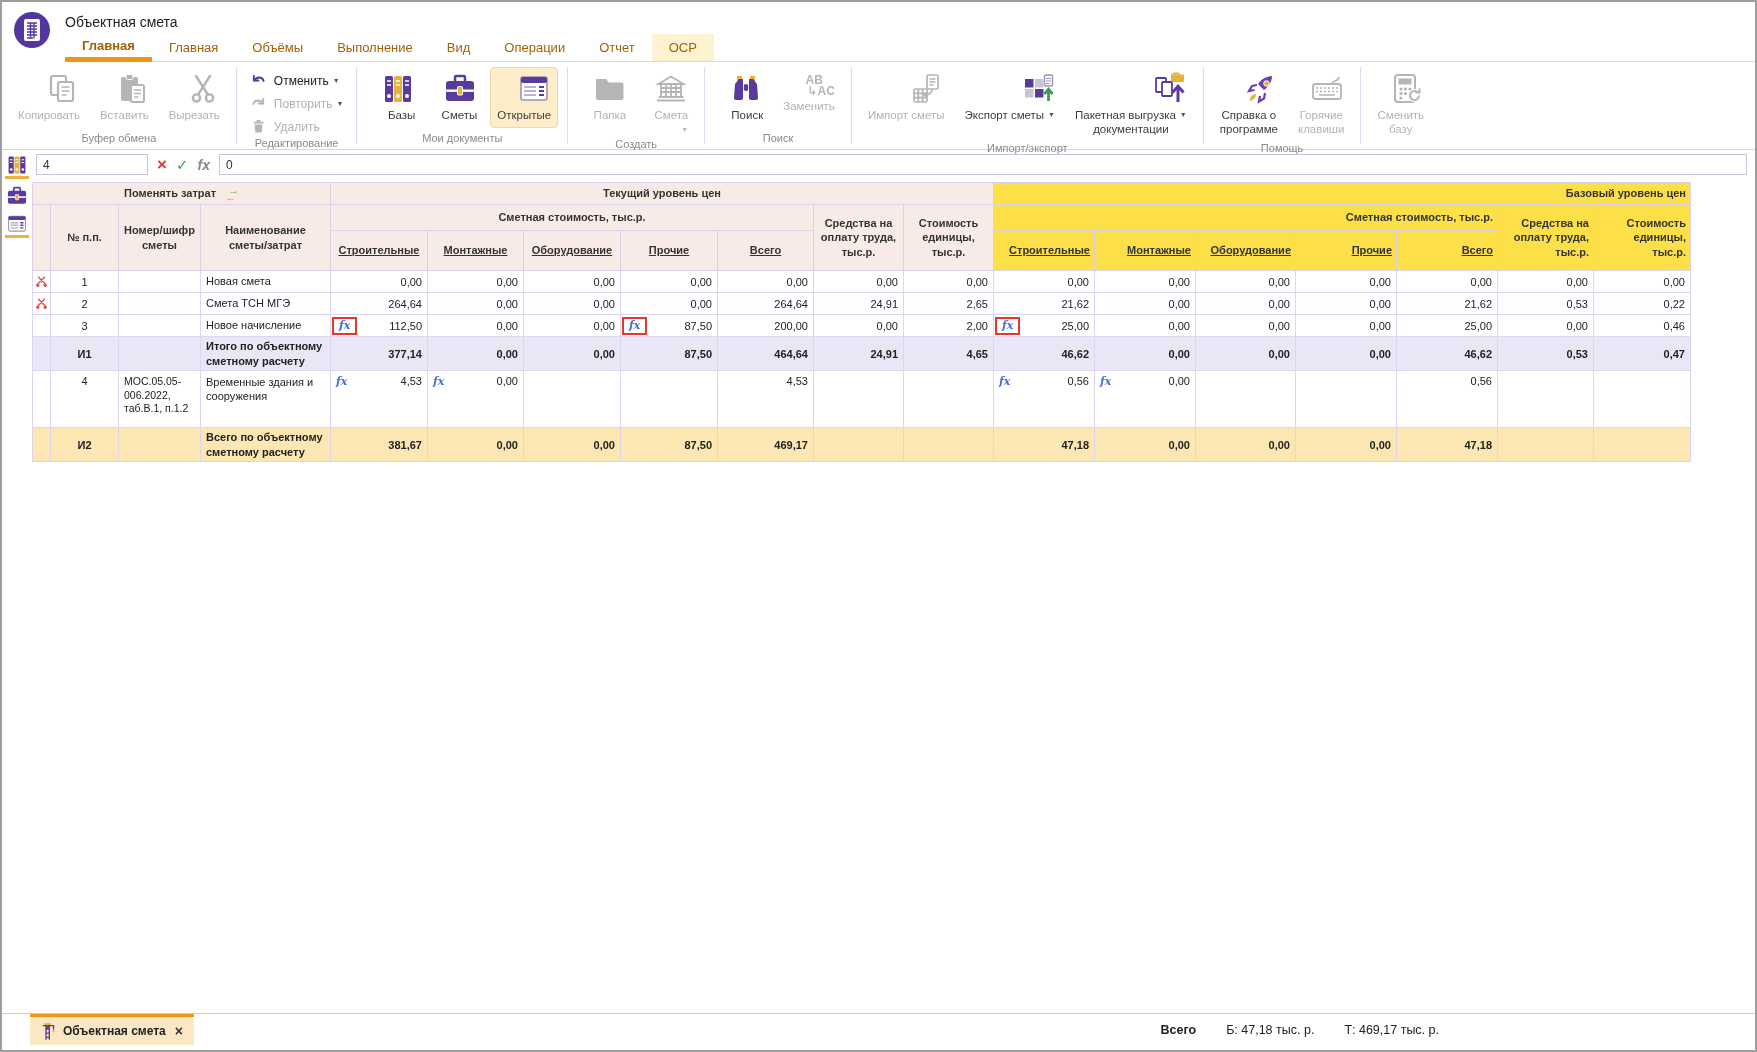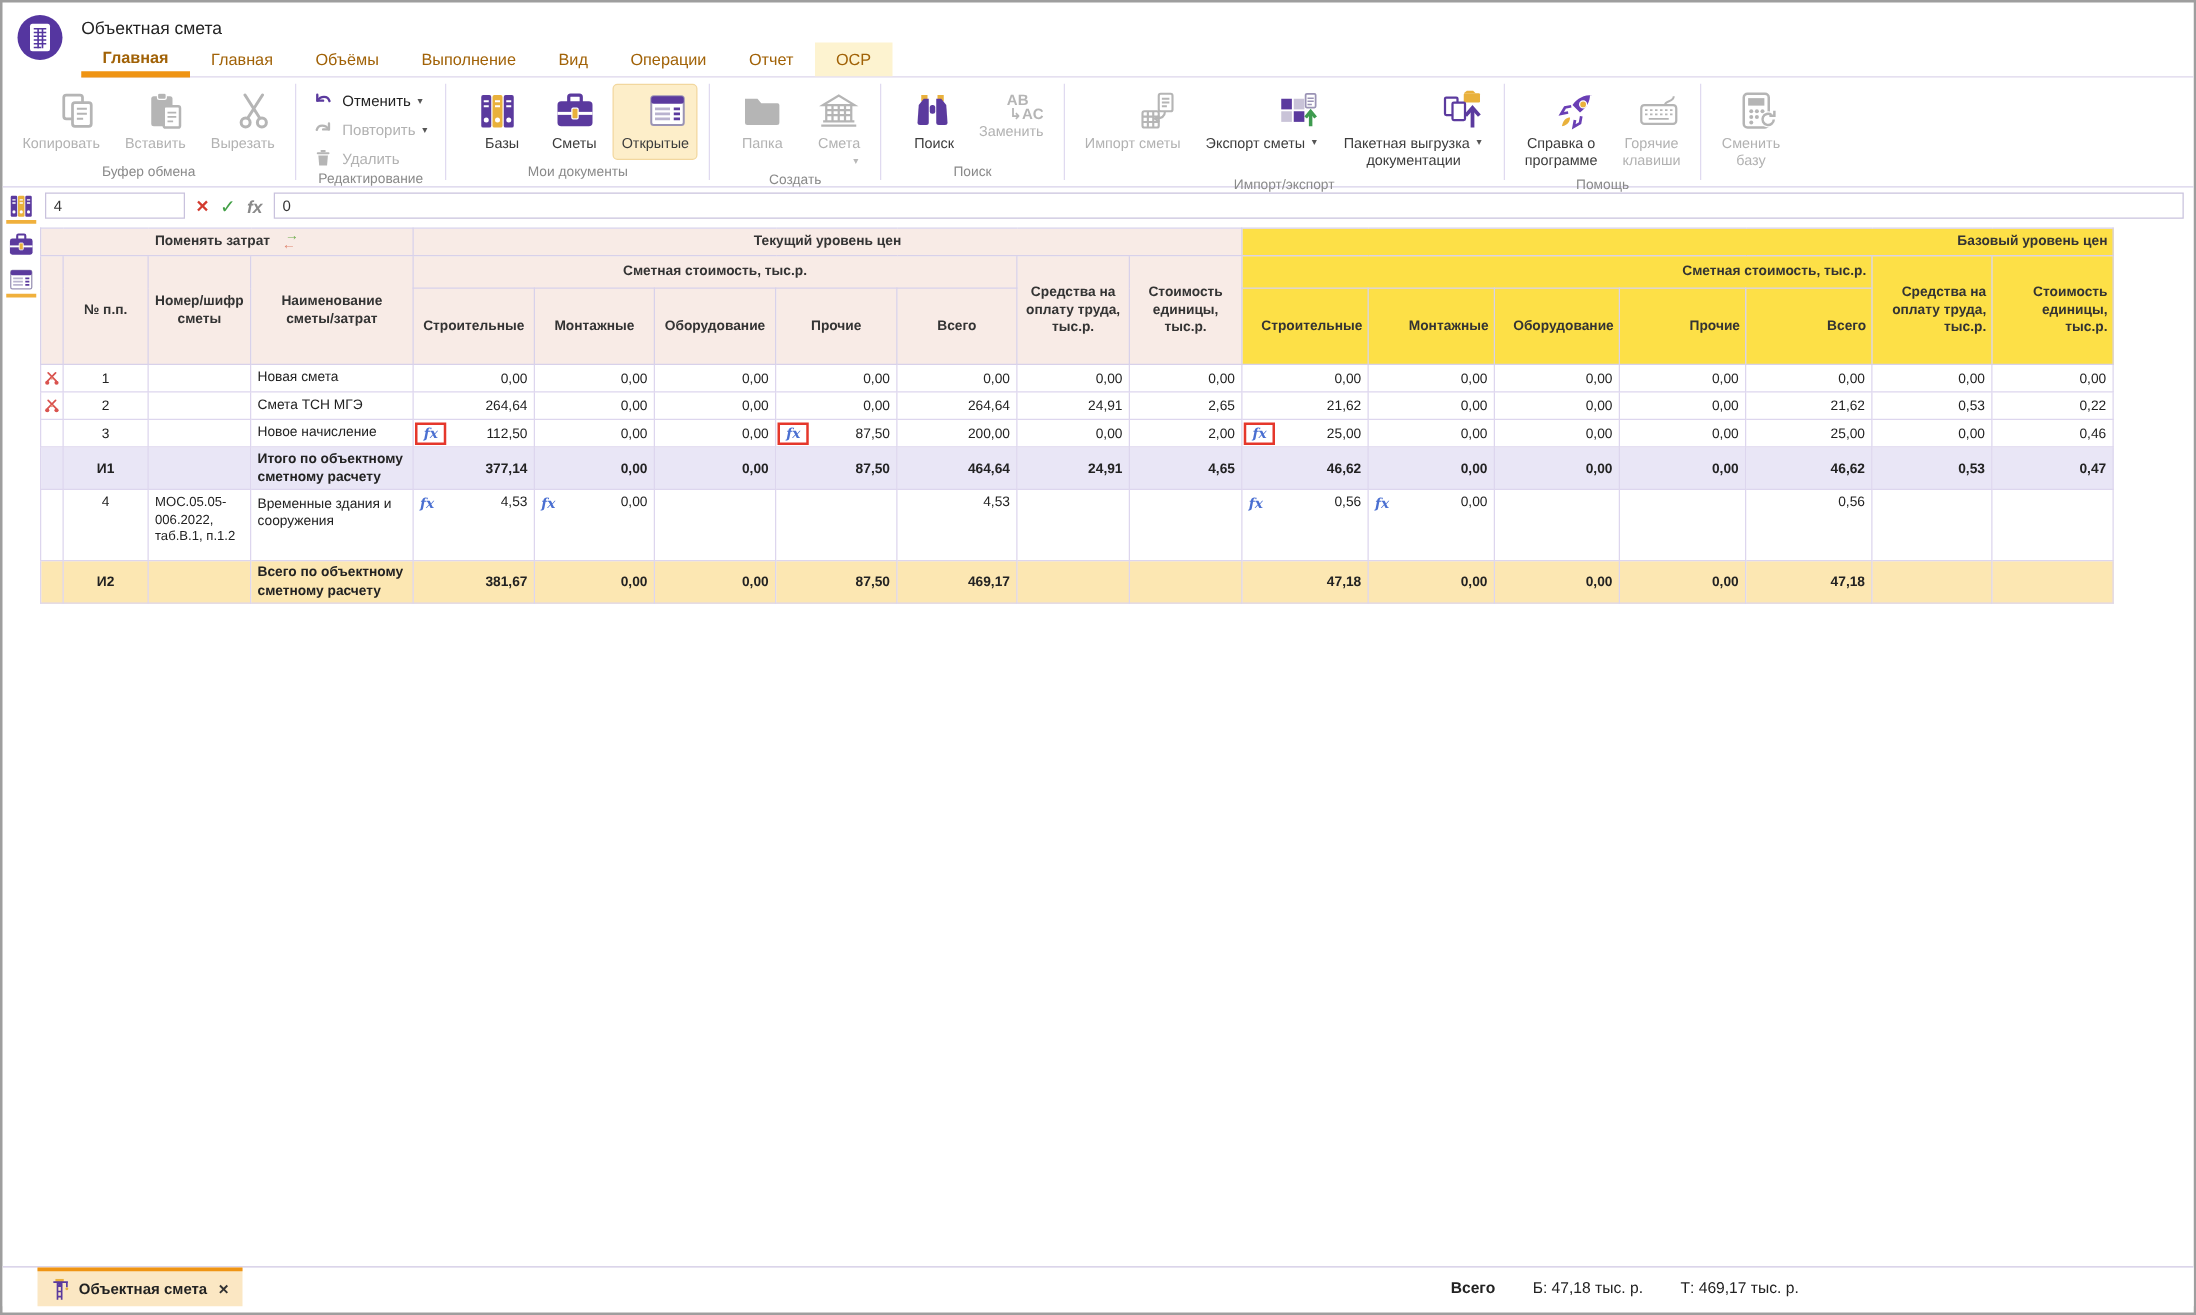--- a/index.html
+++ b/index.html
@@ -64,21 +64,21 @@
   .fb-value { flex:1; height:21px; border:1px solid #c9c2dd; font-size:12px; padding:0 6px; font-family:inherit; color:#333; }
 
   
   #grid { margin-top:3px; }
   table { border-collapse:collapse; table-layout:fixed; }
   thead th { background:#f8ebe6; border:1px solid #d8d1ea; font-weight:bold; font-size:11px; color:#333;
              padding:2px 4px; text-align:center; vertical-align:middle; line-height:1.3; }
   thead th.base-bg { background:#fde047;text-align:right; }
   thead tr.band1 th { height:22px; }
   thead tr.band2 th { height:26px; }
-  thead tr.band3 th { height:61px; }
+  thead tr.band3 th { height:40px;text-decoration:underline; }
   tbody td { border:1px solid #ddd6ee; font-size:11px; color:#222; padding:1px 5px; height:22px; background:#fff; vertical-align:middle; }
   td.numeric { text-align:right; }
   td.c-num { text-align:center; }
   td.c-code { font-size:10.5px; line-height:1.3; }
   td.c-name { line-height:1.3; }
   td.c-mk { padding:0 2px; text-align:center; }
   td.c-mk svg { width:13px; height:13px; vertical-align:middle; }
   tr.r-subtotal td { background:#e9e6f6; font-weight:bold; height:34px; }
   tr.r-total td { background:#fce7b2; font-weight:bold; height:34px; }
   tr.r-tall td { vertical-align:top; padding-top:4px; height:57px; }

